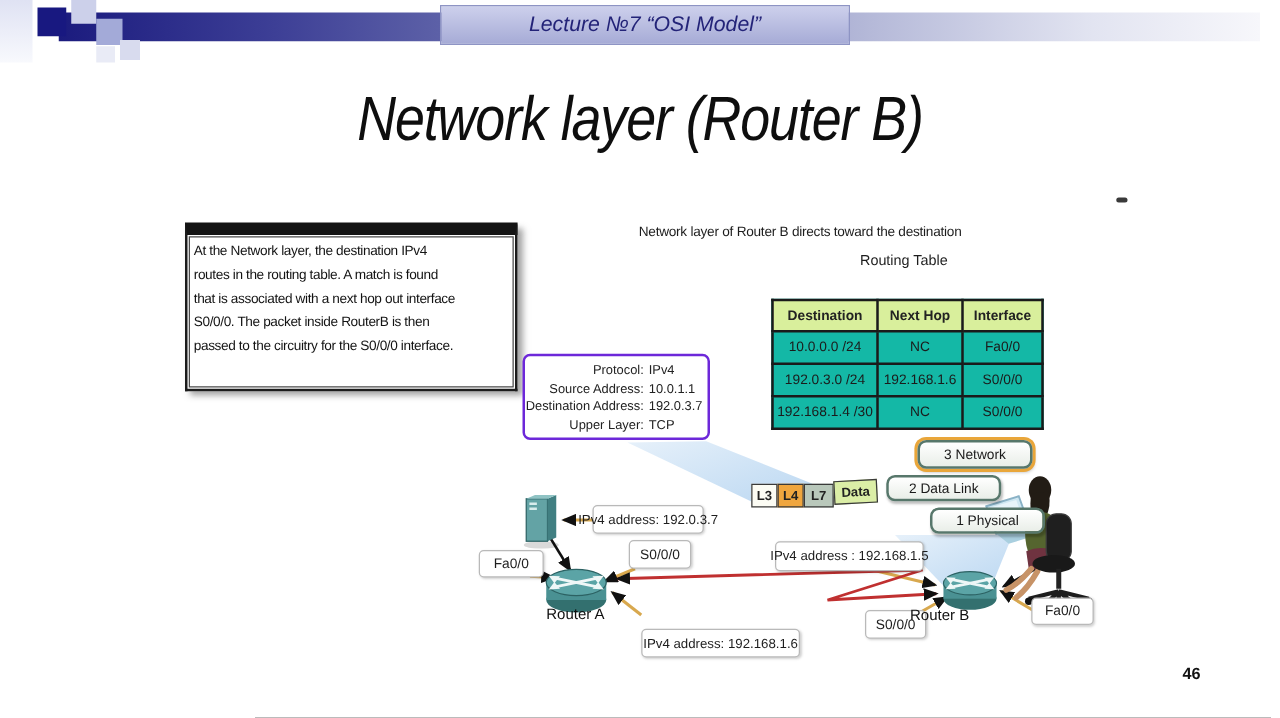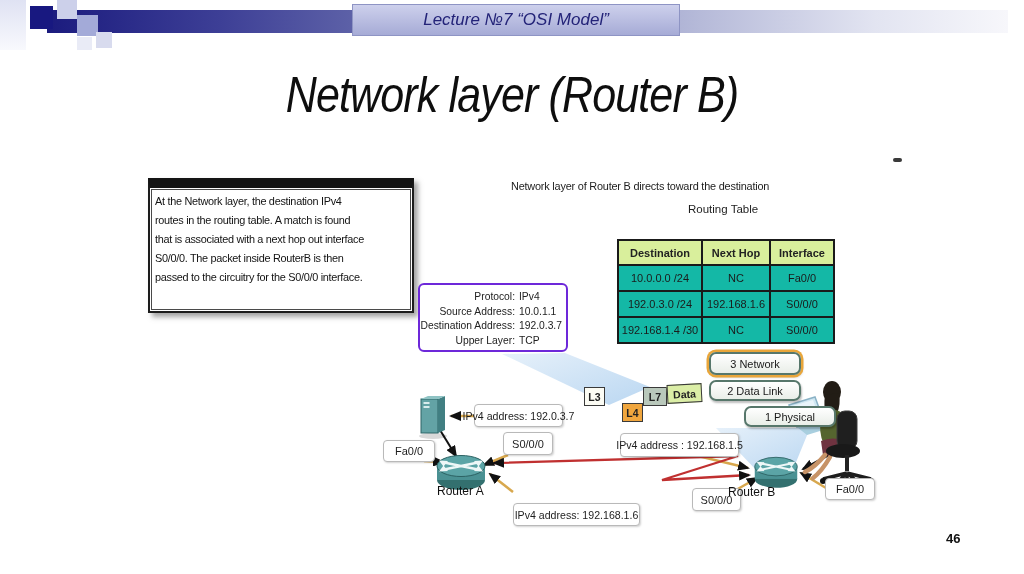--- a/index.html
+++ b/index.html
@@ -48,31 +48,31 @@
   
   .pktbox{position:absolute;left:418px;top:283px;width:150px;height:69px;background:#fff;
           border:2px solid #6d28d9;border-radius:6px;box-sizing:border-box;padding-top:5px;z-index:3;}
   .pktrow{display:flex;line-height:14.5px;font-size:10.3px;color:#222;}
   .pl{width:95px;text-align:right;}
   .pv{margin-left:4px;text-align:right;}
 
   
   .pdu{position:absolute;z-index:3;border:1px solid #3a3a3a;box-sizing:border-box;
        display:flex;align-items:center;justify-content:center;font-size:10.5px;font-weight:bold;color:#222;}
-  .pdu-l3{left:584px;top:387px;width:21px;height:19px;background:#fcfcf4;}
-  .pdu-l4{left:622px;top:387px;width:21px;height:19px;background:#f0a63e;margin-top:16px;}
+  .pdu-l3{left:601px;top:387px;width:21px;height:19px;background:#fcfcf4;}
+  .pdu-l4{left:622px;top:387px;width:21px;height:19px;background:#f0a63e;}
   .pdu-l7{left:643px;top:387px;width:24px;height:19px;background:#b9c8bb;}
   .pdu-data{left:667px;top:384px;width:35px;height:19px;background:#dbeea6;transform:rotate(-3deg);}
 
   
   .osi{position:absolute;left:709px;width:92px;z-index:3;border:2px solid #57776b;border-radius:7px;
        background:linear-gradient(180deg,#ffffff,#e9eee8);box-sizing:border-box;
        display:flex;align-items:center;justify-content:center;font-size:11px;color:#1a1a1a;
        box-shadow:1px 2px 2px rgba(0,0,0,.25);}
-  .osi-3{top:352px;height:23px;box-shadow:0 0 0 2.5px #e9a63a,1px 2px 3px rgba(0,0,0,.3);}
+  .osi-3{top:352px;height:23px;box-shadow:0 0 0 2.5px #e9a63a,1px 2px 3px rgba(0,0,0,.3);margin-left:25px;}
   .osi-2{top:380px;height:21px;}
   .osi-1{top:406px;height:21px;margin-left:35px;}
 
   
   .lbl{position:absolute;background:#fff;border:1.6px solid #b9b9b9;border-radius:4px;z-index:4;
        font-size:11px;color:#1e1e1e;display:flex;align-items:center;justify-content:center;
        box-shadow:1px 1px 2px rgba(0,0,0,.18);box-sizing:border-box;white-space:nowrap;}
   .lbl-ipv4-server{left:474px;top:404px;width:89px;height:23px;font-size:10.6px;}
   .lbl-fa00-left{left:383px;top:440px;width:52px;height:22px;}
   .lbl-s000-left{left:503px;top:432px;width:50px;height:23px;}

